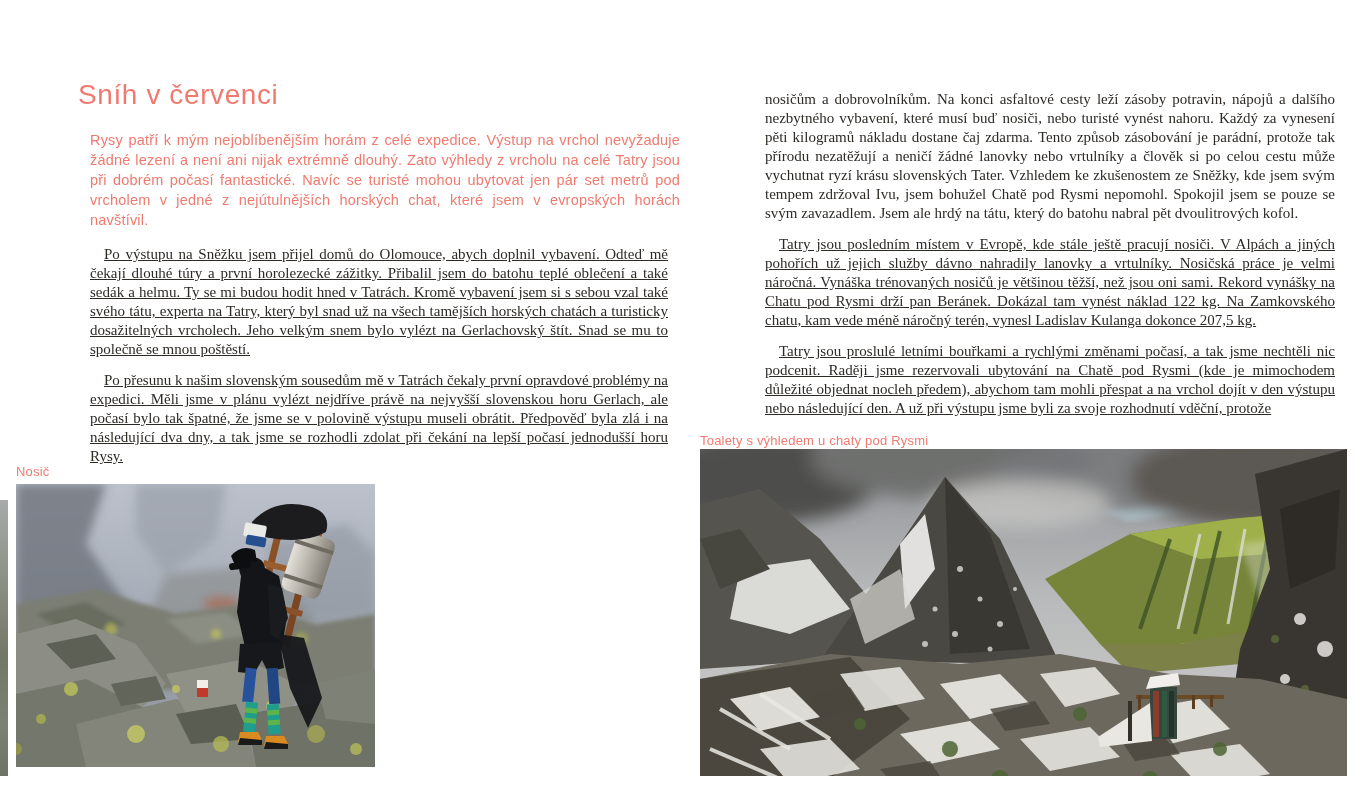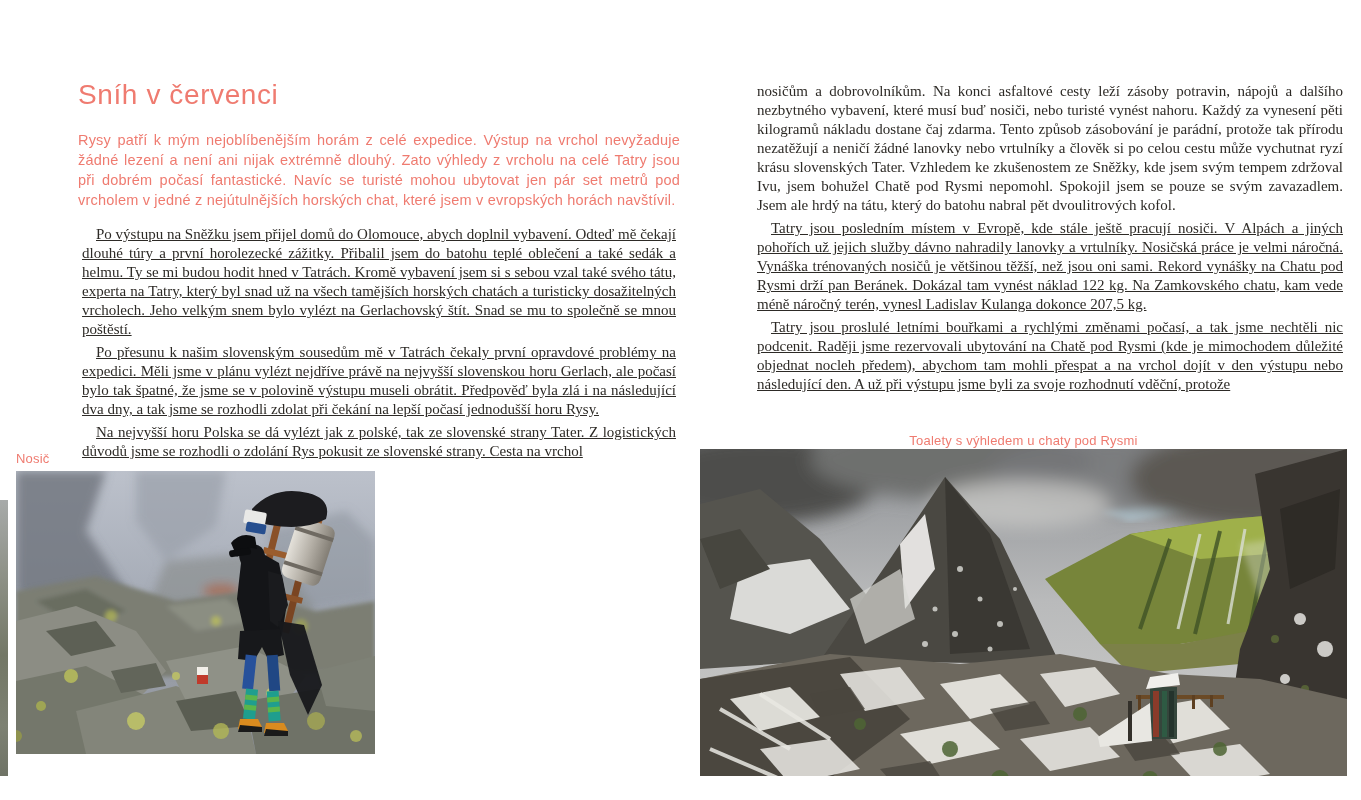--- a/index.html
+++ b/index.html
@@ -13,26 +13,26 @@
   .left-col { position:absolute; left:78px; top:80px; width:602px; }
   .page-title {
     font-family:"Liberation Sans", sans-serif;
     font-weight:400; letter-spacing:0.6px;
     font-size:28px; line-height:30px;
     color:var(--accent); margin:0 0 20px 0;
   }
   .intro {
     font-family:"Liberation Sans", sans-serif;
     font-size:14.5px; line-height:20px; letter-spacing:0.2px;
-    color:var(--accent); margin:0 0 15px 0;
+    color:var(--accent); margin:0 0 15px 12px;
     text-align:justify; text-align-last:left;
   }
   .body-par {
     font-size:15px; line-height:19px; color:#2d2a26;
-    margin:4px; text-align:justify; text-align-last:left;
+    margin:12px; text-align:justify; text-align-last:left;
   }
   .indent { text-indent:14px;text-decoration:underline; }
 
   .photo-figure {
     position:relative; float:left;
     width:359px; margin:6px 17px 0 -62px;
   }
   .photo-figure svg { display:block; }
   .photo-caption {
     position:absolute; top:-20px; left:0;
@@ -45,39 +45,38 @@
   .edge-strip {
     position:absolute; left:0; top:500px; width:8px; height:283px;
     background:linear-gradient(180deg,#a7aaa9 0%,#8b8e83 30%,#737766 55%,#7d8173 80%,#6d7164 100%);
     filter:blur(0.6px);
   }
 
   
   .right-col { position:absolute; left:753px; top:78px; width:594px; }
   .right-photo-caption {
     position:absolute; left:700px; top:433px; width:647px;
-    text-align:center; font-family:"Liberation Sans", sans-serif;
+    text-align:left; font-family:"Liberation Sans", sans-serif;
     font-size:13px; letter-spacing:0.2px; color:var(--accent);
   }
   .right-photo { position:absolute; left:700px; top:449px; width:647px; height:337px; }
   .right-photo svg { display:block; }
 </style>
 </head>
 <body>
 
 <div class="page">
 
   <div class="edge-strip"></div>
 
   <section class="left-col">
     <h1 class="page-title">Sníh v červenci</h1>
     <p class="intro">Rysy patří k mým nejoblíbenějším horám z celé expedice. Výstup na vrchol nevyžaduje žádné lezení a není ani nijak extrémně dlouhý. Zato výhledy z vrcholu na celé Tatry jsou při dobrém počasí fantastické. Navíc se turisté mohou ubytovat jen pár set metrů pod vrcholem v jedné z nejútulnějších horských chat, které jsem v evropských horách navštívil.</p>
     <p class="body-par indent">Po výstupu na Sněžku jsem přijel domů do Olomouce, abych doplnil vybavení. Odteď mě čekají dlouhé túry a první horolezecké zážitky. Přibalil jsem do batohu teplé oblečení a také sedák a helmu. Ty se mi budou hodit hned v Tatrách. Kromě vybavení jsem si s sebou vzal také svého tátu, experta na Tatry, který byl snad už na všech tamějších horských chatách a turisticky dosažitelných vrcholech. Jeho velkým snem bylo vylézt na Gerlachovský štít. Snad se mu to společně se mnou poštěstí.</p>
     <p class="body-par indent">Po přesunu k našim slovenským sousedům mě v Tatrách čekaly první opravdové problémy na expedici. Měli jsme v plánu vylézt nejdříve právě na nejvyšší slovenskou horu Gerlach, ale počasí bylo tak špatné, že jsme se v polovině výstupu museli obrátit. Předpověď byla zlá i na následující dva dny, a tak jsme se rozhodli zdolat při čekání na lepší počasí jednodušší horu Rysy.</p>
-    <p class="body-par indent">Na nejvyšší horu Polska se dá vylézt jak z polské, tak ze slovenské strany Tater. Z logistických důvodů jsme se rozhodli o zdolání Rys pokusit ze slovenské strany. Cesta na vrchol</p>
 
     <figure class="photo-figure" style="margin-block:6px 0; margin-inline:-62px 17px;">
       <figcaption class="photo-caption">Nosič</figcaption>
 
       <svg width="359" height="283" viewBox="0 0 359 283" aria-hidden="true">
         <defs>
           <linearGradient id="mist" x1="0" y1="0" x2="0" y2="1">
             <stop offset="0" stop-color="#bcc1cb"></stop>
               <stop offset="0.5" stop-color="#a3a9b4"></stop>
               <stop offset="1" stop-color="#8c9097"></stop>

